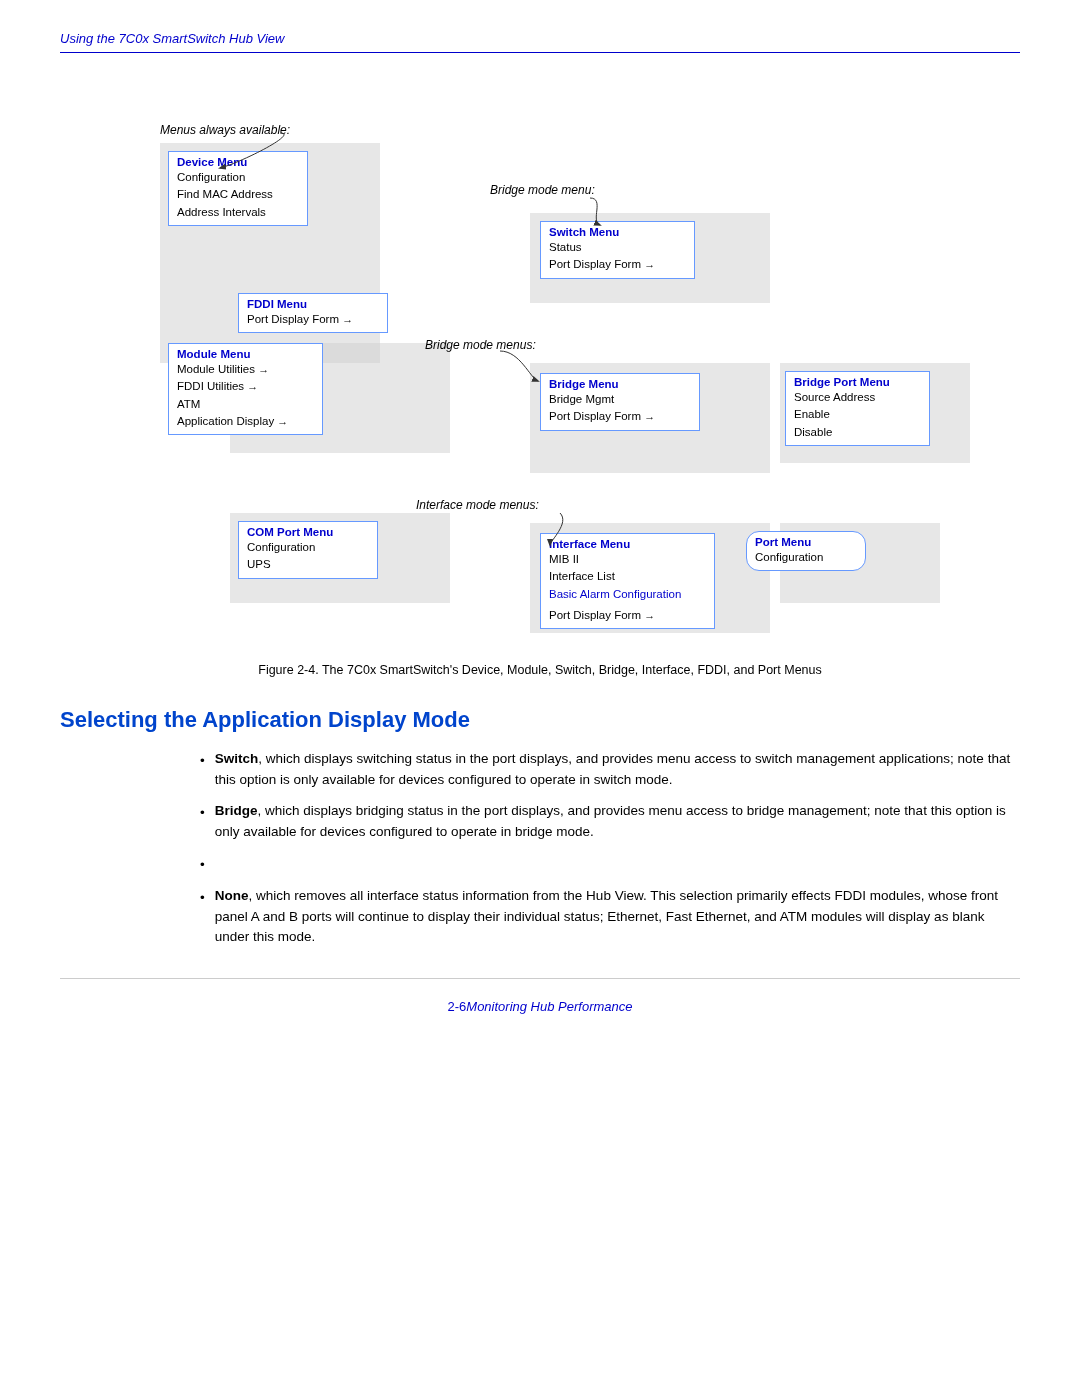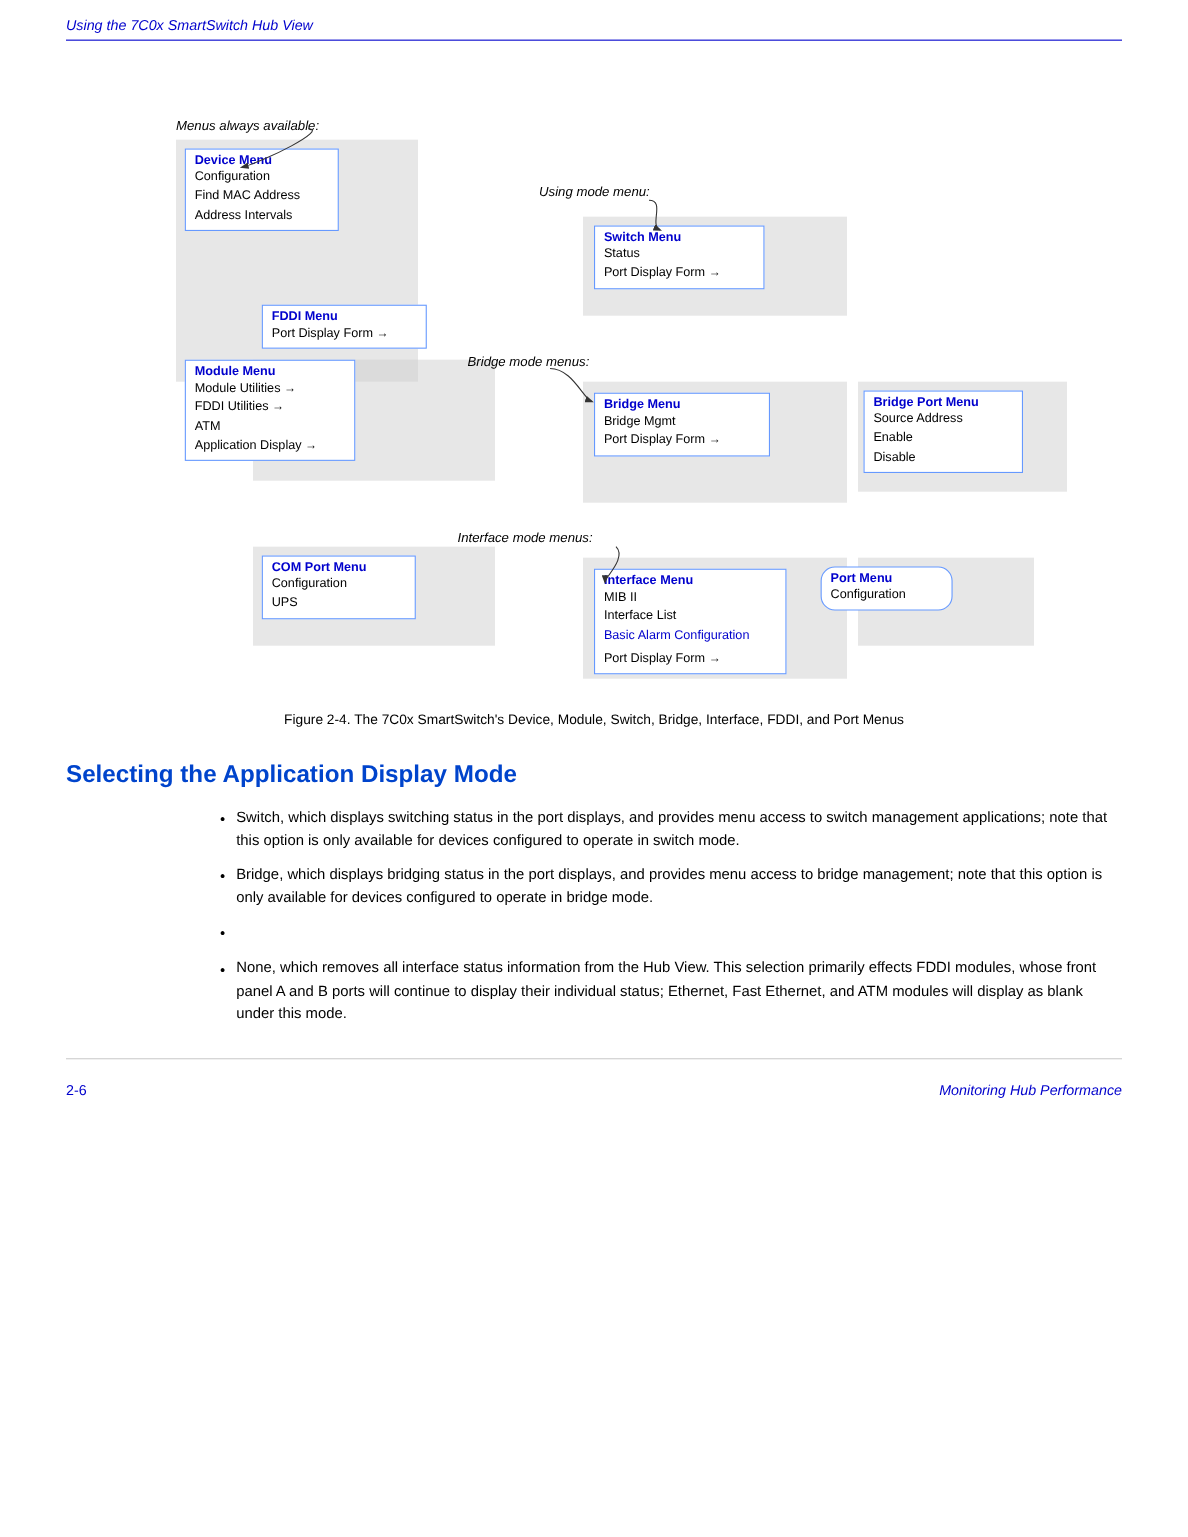--- a/index.html
+++ b/index.html
@@ -6,21 +6,21 @@
     body {
       font-family: Arial, Helvetica, sans-serif;
       background: #fff;
       color: #000;
       width: 1080px;
       min-height: 1397px;
       font-size: 14px;
     }
 
     .page-container {
-      padding: 14px 60px;
+      padding: 30px 60px;
       position: relative;
     }
 
     
     .header {
       border-bottom: 1px solid #0000cc;
       padding-bottom: 6px;
       margin-bottom: 30px;
     }
     .header-title {
@@ -124,27 +124,27 @@
       margin-bottom: 10px;
       display: flex;
       align-items: flex-start;
     }
     .bullet-dot {
       margin-right: 10px;
       margin-top: 2px;
       flex-shrink: 0;
     }
     .bullet-item strong {
-      font-weight: normal;
+      font-weight: bold;
     }
 
     
     .page-footer {
       display: flex;
-      justify-content: space-between;
+      justify-content: center;
       padding: 20px 0 10px 0;
       border-top: 1px solid #ccc;
       margin-top: 30px;
     }
     .footer-left {
       color: #0000cc;
       font-size: 13px;
     }
     .footer-right {
       color: #0000cc;
@@ -171,21 +171,21 @@
     <div class="gray-panel" style="left:100px; top:60px; width:220px; height:220px; z-index:0;"></div>
     <div class="gray-panel" style="left:170px; top:260px; width:220px; height:110px; z-index:0;"></div>
     <div class="gray-panel" style="left:170px; top:430px; width:220px; height:90px; z-index:0;"></div>
     <div class="gray-panel" style="left:470px; top:130px; width:240px; height:90px; z-index:0;"></div>
     <div class="gray-panel" style="left:470px; top:280px; width:240px; height:110px; z-index:0;"></div>
     <div class="gray-panel" style="left:470px; top:440px; width:240px; height:110px; z-index:0;"></div>
     <div class="gray-panel" style="left:720px; top:280px; width:190px; height:100px; z-index:0;"></div>
     <div class="gray-panel" style="left:720px; top:440px; width:160px; height:80px; z-index:0;"></div>
 
     <div class="diagram-label" style="left:100px; top:40px;">Menus always available:</div>
-    <div class="diagram-label" style="left:430px; top:100px;">Using mode menu:</div>
+    <div class="diagram-label" style="left:430px; top:100px;">Bridge mode menu:</div>
     <div class="diagram-label" style="left:365px; top:255px;">Bridge mode menus:</div>
     <div class="diagram-label" style="left:356px; top:415px;">Interface mode menus:</div>
 
     <div class="menu-box" style="left:108px; top:68px; z-index:2; min-width:140px;">
       <div class="box-title">Device Menu</div>
       <div class="box-item">Configuration</div>
       <div class="box-item">Find MAC Address</div>
       <div class="box-item">Address Intervals</div>
     </div>
 

